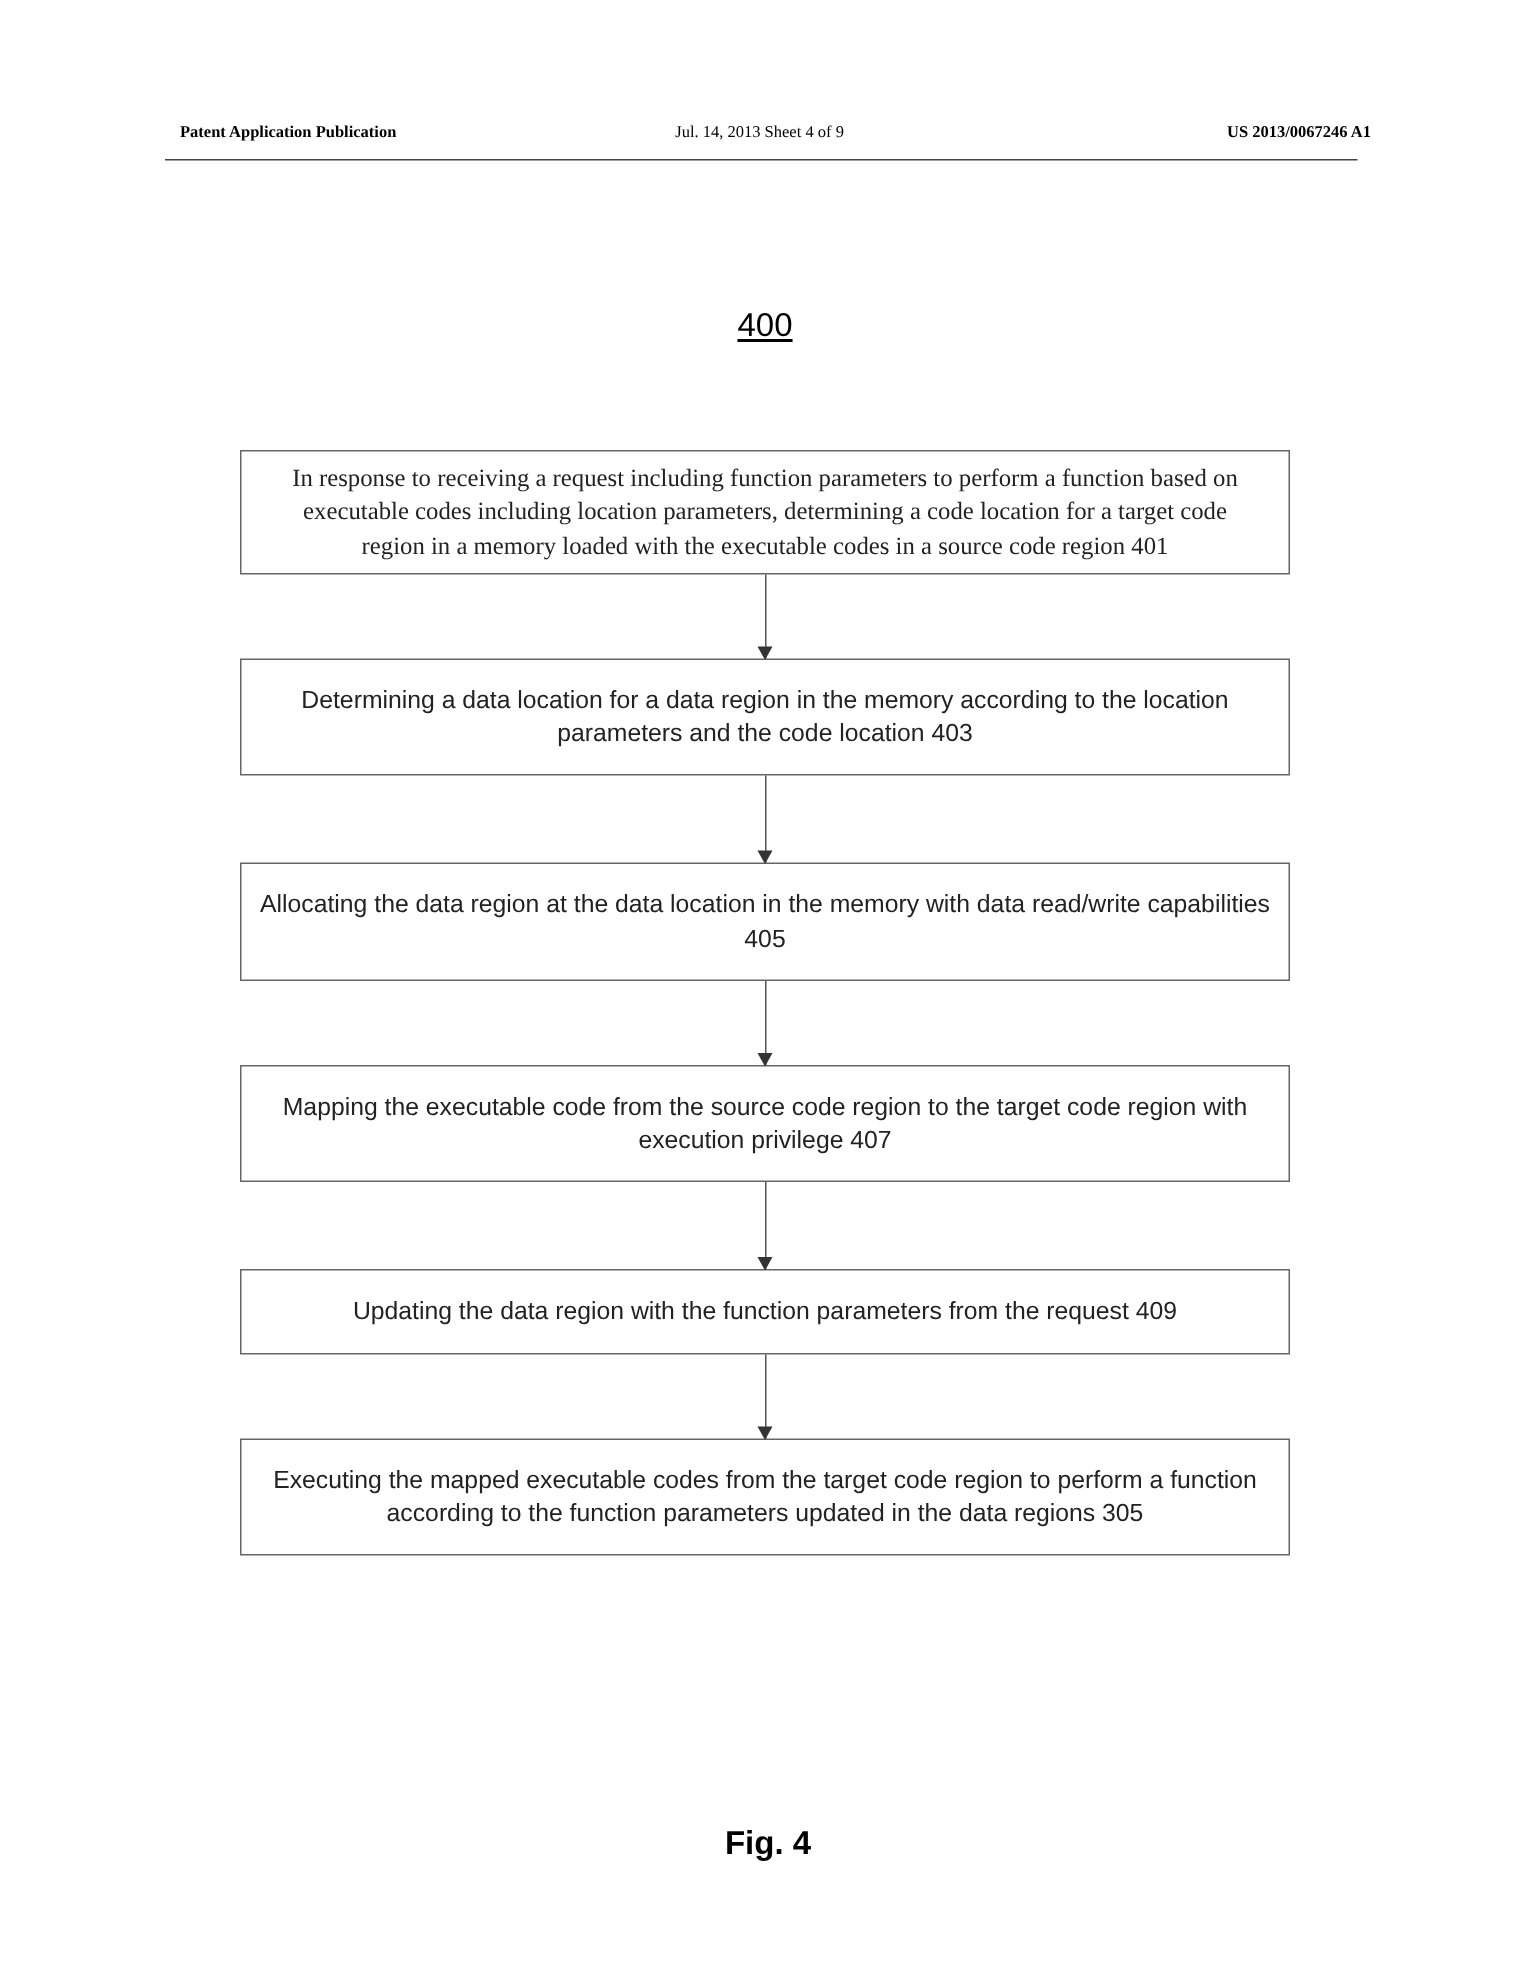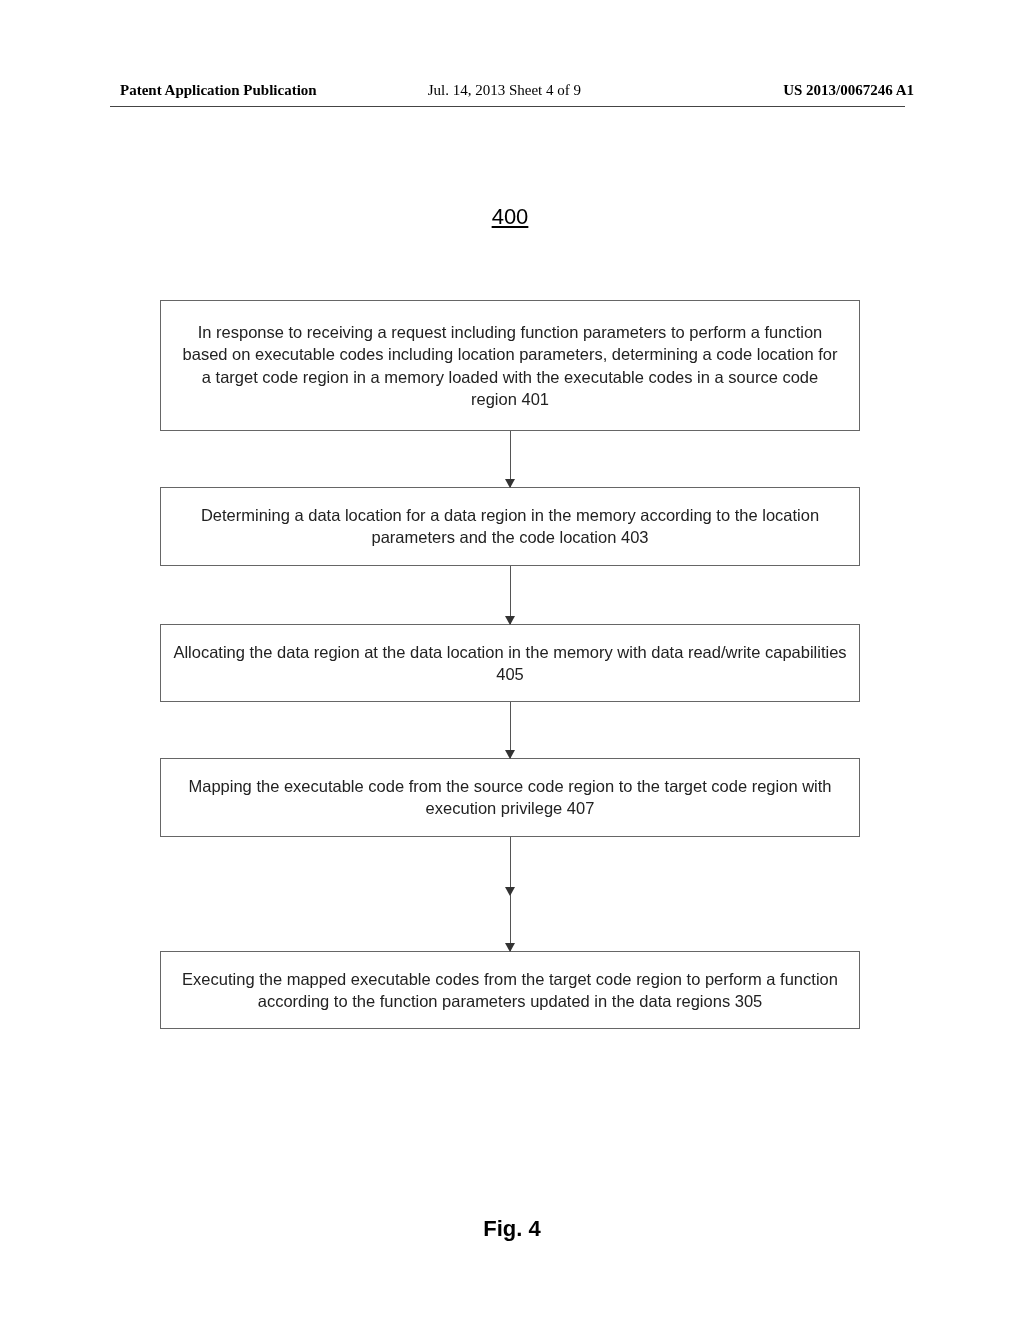--- a/index.html
+++ b/index.html
@@ -15,21 +15,21 @@
   .header {
     position: absolute;
     top: 82px;
     left: 0;
     width: 100%;
     padding: 0 110px 0 120px;
     box-sizing: border-box;
     display: flex;
     justify-content: space-between;
     align-items: flex-start;
-    font-size: 15px;
+    font-size: 11px;
   }
   .header-left {
     font-family: "Times New Roman", Times, serif;
     font-weight: bold;
   }
   .header-center {
     font-family: "Times New Roman", Times, serif;
     font-weight: normal;
     position: absolute;
     left: 50%;
@@ -71,21 +71,22 @@
     border: 1px solid #666;
     width: 700px;
     padding: 16px 5px;
     text-align: center;
     font-size: 16.5px;
     line-height: 1.35;
     box-sizing: border-box;
     color: #222;
   }
   .box.tall {
-    padding: 20px 20px;
+    padding: 7px 20px;
+    font-family: Liberation Serif, serif;
   }
   .arrow {
     width: 1px;
     background: #555;
     position: relative;
   }
   .arrow::after {
     content: "";
     position: absolute;
     bottom: -1px;
@@ -127,18 +128,19 @@
 
   <div class="flow">
     <div class="box tall">In response to receiving a request including function parameters to perform a function based on executable codes including location parameters, determining a code location for a target code region in a memory loaded with the executable codes in a source code region 401</div>
     <div class="arrow a1"></div>
     <div class="box">Determining a data location for a data region in the memory according to the location parameters and the code location 403</div>
     <div class="arrow a2"></div>
     <div class="box">Allocating the data region at the data location in the memory with data read/write capabilities 405</div>
     <div class="arrow a3"></div>
     <div class="box">Mapping the executable code from the source code region to the target code region with execution privilege 407</div>
     <div class="arrow a4"></div>
+    <div class="box">Updating the data region with the function parameters from the request  409</div>
     <div class="arrow a5"></div>
     <div class="box">Executing the mapped executable codes from the target code region to perform a function according to the function parameters updated in the data regions 305</div>
   </div>
 </div>
 
 <div class="fig-caption">Fig. 4</div>
 
 </body></html>

